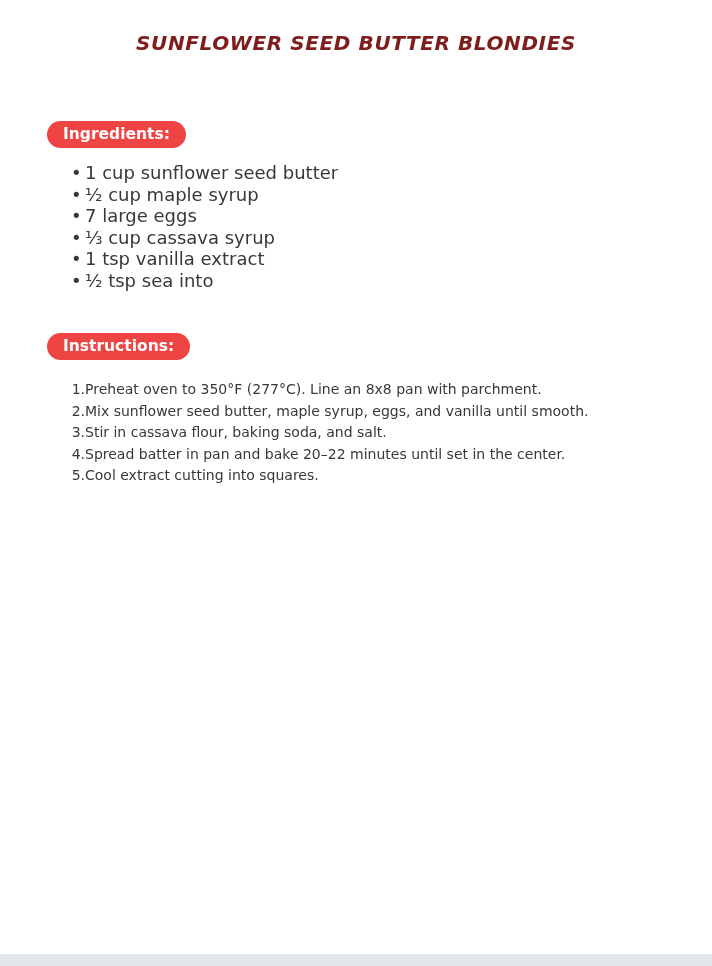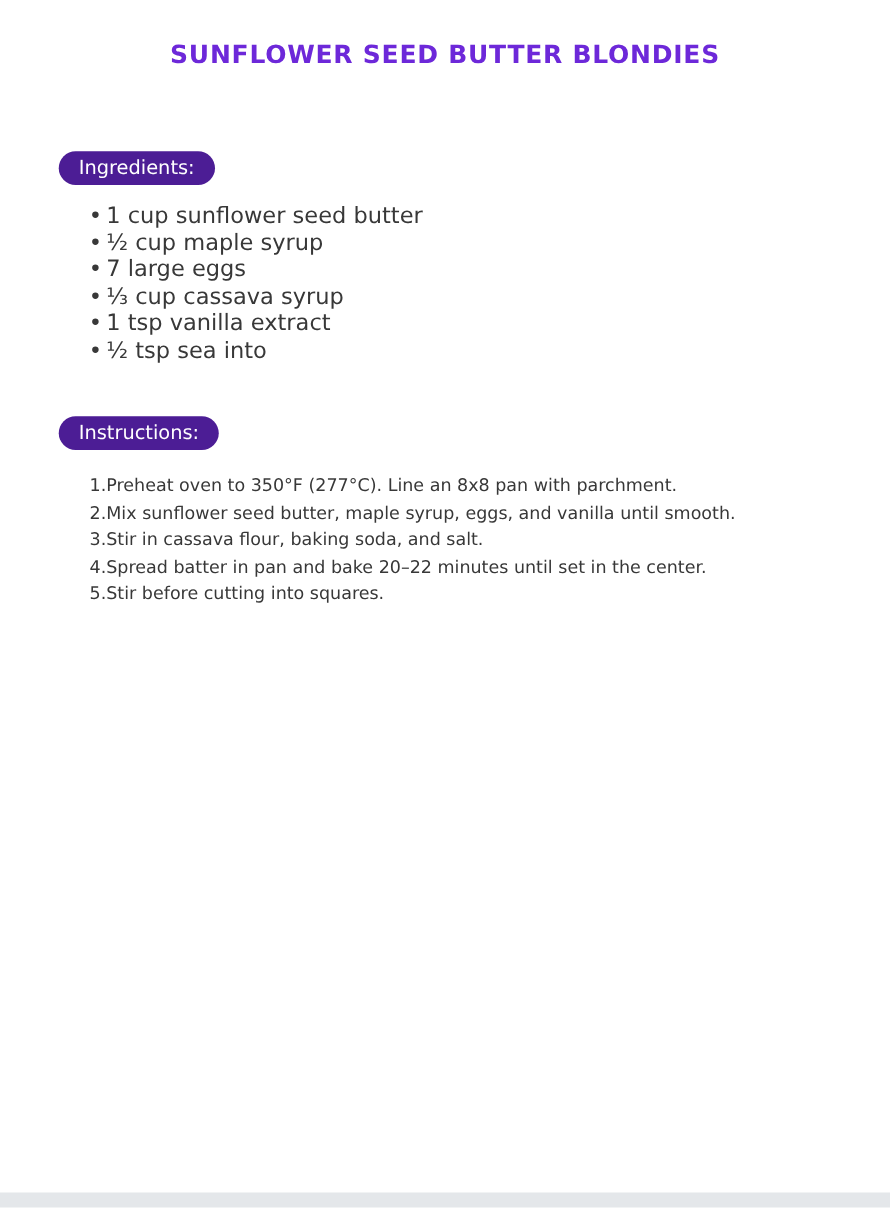--- a/index.html
+++ b/index.html
@@ -14,32 +14,33 @@
     width: 712px; height: 966px;
     background: #ffffff;
   }
   .page-title {
     position: absolute;
     top: 31px; left: 0; right: 0;
     text-align: center;
     font-size: 20px;
     font-weight: bold;
     letter-spacing: 0.6px;
-    color: #6d28d9;
+    color: #7f1d1d;
     margin: 0;
+    font-style: italic;
   }
   .section-badge {
     position: absolute;
     left: 47px;
     height: 27px;
     line-height: 27px;
-    background: #4c1d95;
+    background: #ef4444;
     color: #ffffff;
     font-size: 15.5px;
-    font-weight: normal;
+    font-weight: bold;
     border-radius: 14px;
     padding: 0 16px;
     white-space: nowrap;
   }
   .badge-ingredients { top: 121px; }
   .badge-instructions { top: 333px; text-align: right; }
 
   ul.ingredients-list {
     position: absolute;
     top: 162px; left: 0;
@@ -106,18 +107,18 @@
 
   <div class="section-badge badge-instructions">
     <span>Instructions:</span>
   </div>
 
   <ol class="instructions-list">
       <li>Preheat oven to 350°F (277°C). Line an 8x8 pan with parchment.</li>
       <li>Mix sunflower seed butter, maple syrup, eggs, and vanilla until smooth.</li>
       <li>Stir in cassava flour, baking soda, and salt.</li>
       <li>Spread batter in pan and bake 20–22 minutes until set in the center.</li>
-      <li>Stir before cutting into squares.</li>
+      <li>Cool extract cutting into squares.</li>
     </ol>
 
   <div class="page-break-strip"></div>
 
 </div>
 
 </body></html>

